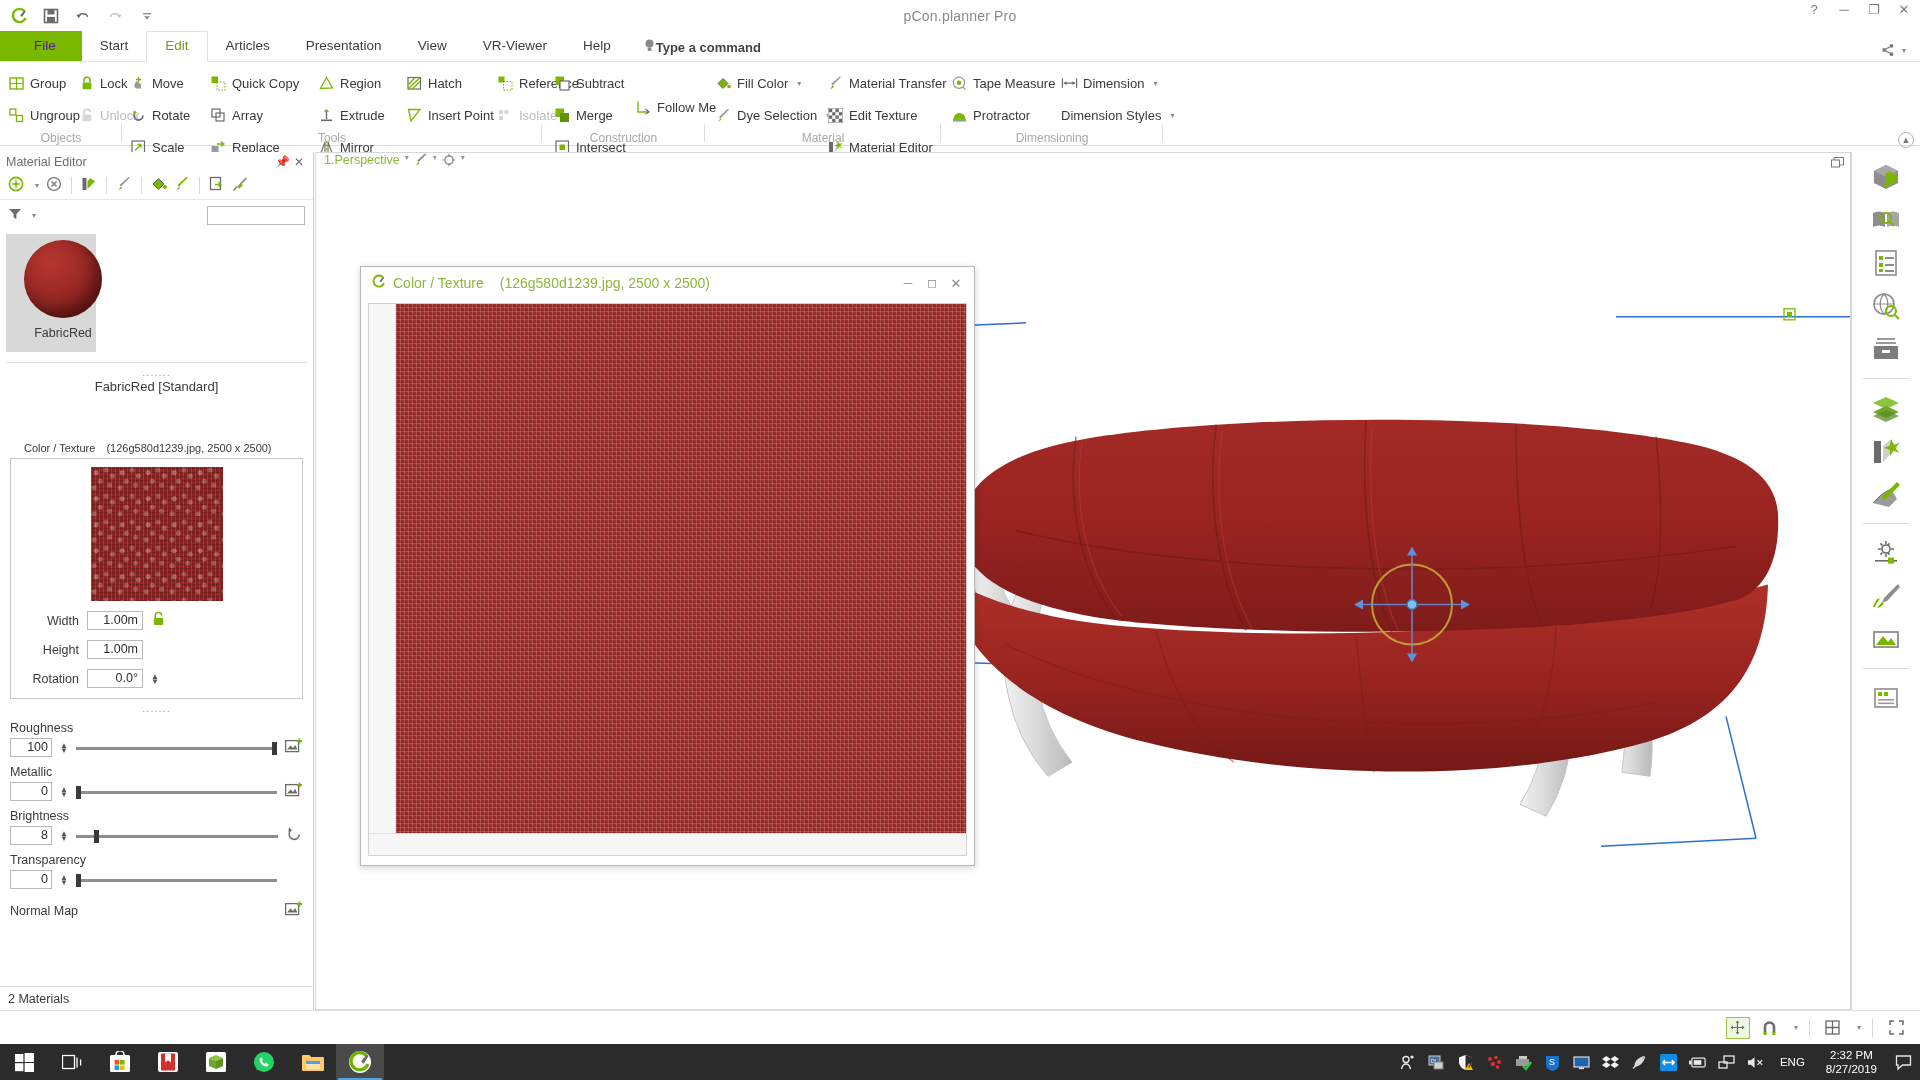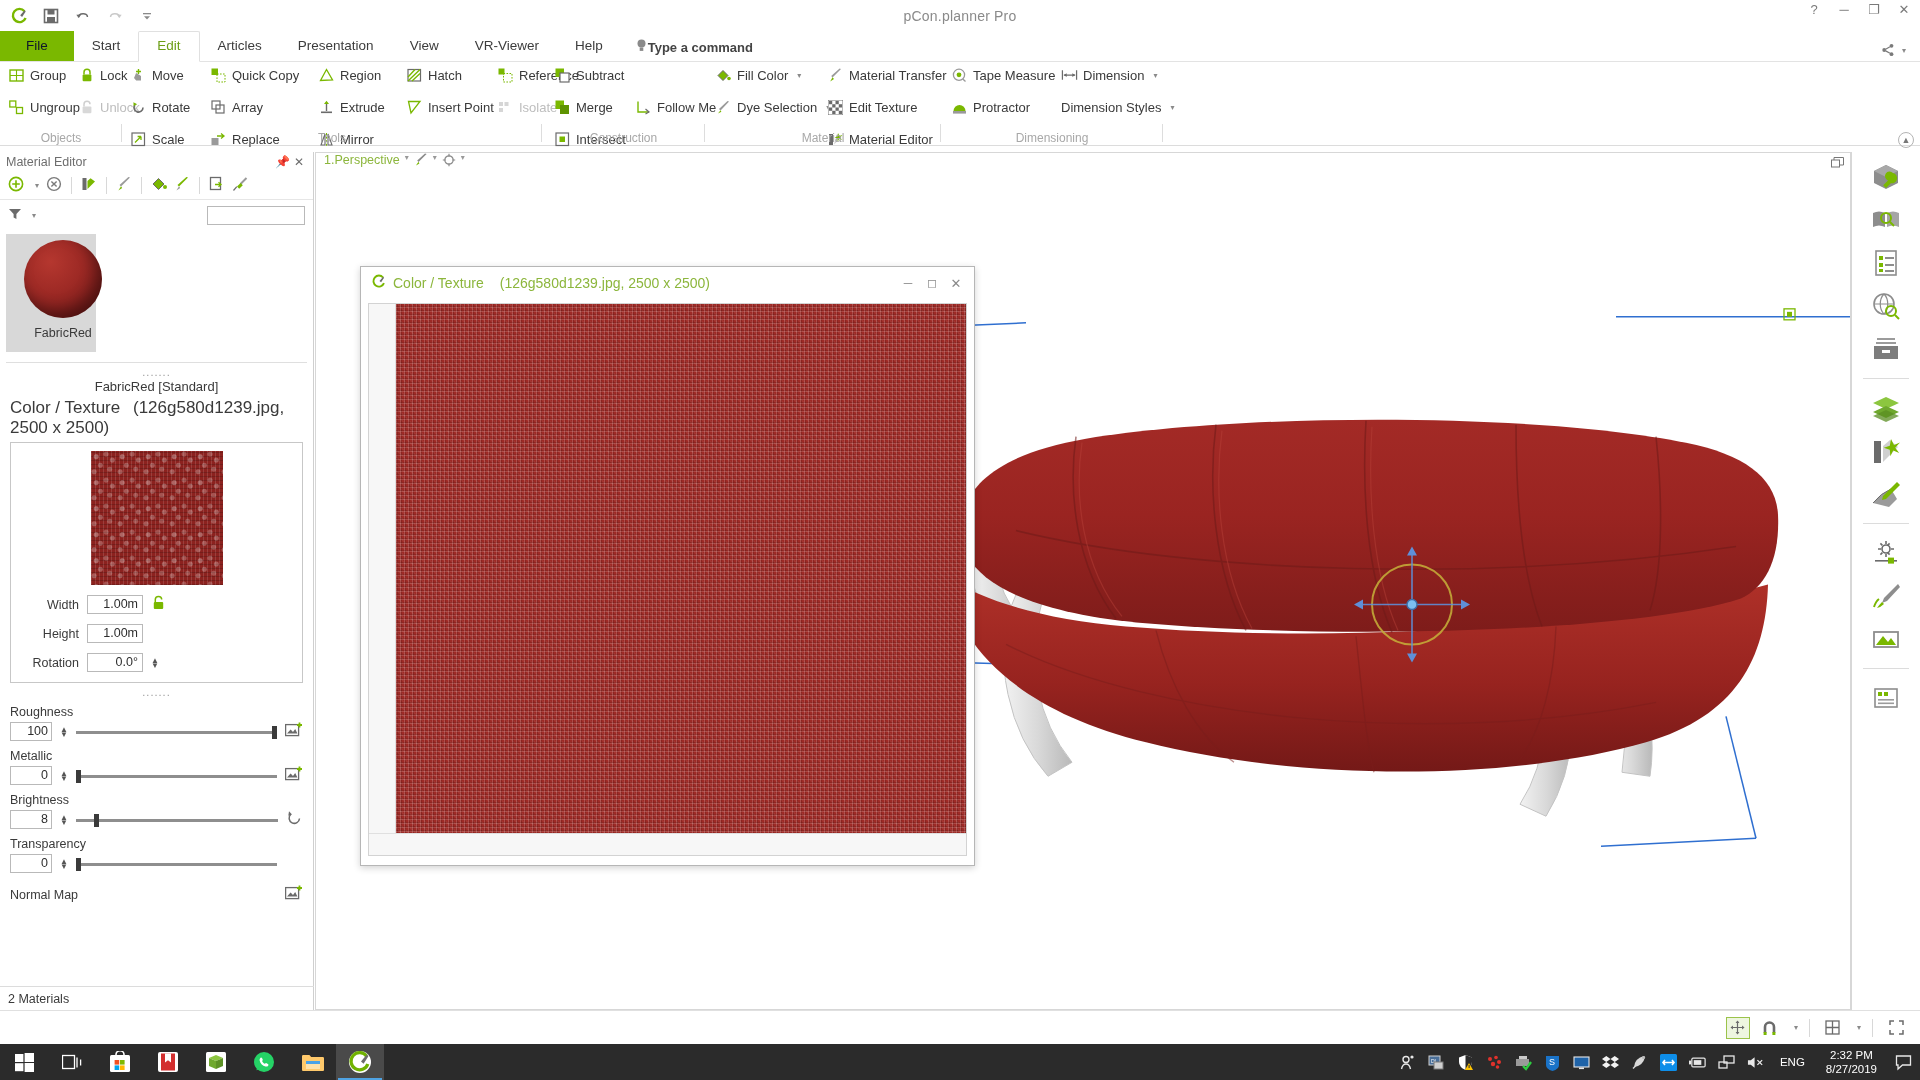--- a/index.html
+++ b/index.html
@@ -35,41 +35,41 @@
   
   .tabrow {
     position: absolute; left: 0; top: 32px; width: 1920px; height: 30px;
     background: #ffffff; display: flex; align-items: flex-end;
     border-bottom: 1px solid #e3e3e3;
   }
   .tab {
     padding: 5px 18px 6px 18px; font-size: 13.5px; color: #3c3c3c;
     line-height: 18px; white-space: nowrap; cursor: default;
   }
-  .tab.file { background: #7ab800; color: #0f172a; padding: 6px 26px 6px 26px; text-align: right; }
+  .tab.file { background: #7ab800; color: #4c1d95; padding: 6px 26px 6px 34px; text-align: right; }
   .tab.active {
     color: #6c9f16; background: #fff;
     border: 1px solid #e0e0e0; border-bottom: 1px solid #fff;
     border-radius: 2px 2px 0 0; margin-bottom: -1px; position: relative; z-index: 3;
   }
   .cmdbox { display: flex; align-items: center; margin-left: 14px; padding-bottom: 5px; color: #444; font-weight: bold; }
   .share-btn { position: absolute; right: 14px; bottom: 4px; display:flex; align-items:center; gap:3px; }
 
   
   .ribbon {
     position: absolute; left: 0; top: 62px; width: 1920px; height: 84px;
     background: #ffffff; border-bottom: 1px solid #dcdcdc;
   }
   .rgroup { position: absolute; top: 0; height: 84px; }
   .rgroup .rglabel {
     position: absolute; bottom: 1px; left: 0; width: 100%;
     text-align: center; font-size: 12px; color: #a8a8a8;
   }
   .rgroup .sep { position: absolute; right: 0; top: 62px; width: 1px; height: 18px; background: #dddddd; }
-  .rcol { position: absolute; top: 3px; }
+  .rcol { position: absolute; top: 11px; }
   .ritem {
     display: flex; align-items: center; gap: 5px; height: 20px;
     font-size: 13px; color: #3a3a3a; white-space: nowrap; margin-bottom: 12px;
     cursor: default;
   }
   .ritem.dim { color: #bdbdbd; }
   .ritem .ico { width: 17px; height: 17px; flex: 0 0 17px; display:flex; align-items:center; justify-content:center;}
   .caret { font-size: 8px; color: #8a8a8a; margin-left: 4px; }
 
   
@@ -106,21 +106,21 @@
   }
   .sphere.white {
     background:
       radial-gradient(circle at 34% 28%, #fdfdfd 0%, #ececec 45%, #d6d6d6 78%, #bfbfbf 100%);
   }
   .me-cell .cname { margin-top: 8px; font-size: 12.5px; color: #3a3a3a; }
   .me-dots { text-align: center; color: #9a9a9a; font-size: 11px; letter-spacing: 1px; line-height: 10px; }
   .me-sep { height: 1px; background: #dfdfdf; margin: 4px 6px; }
 
   .me-matname { text-align: center; font-size: 13px; color: #3a3a3a; padding: 2px 0 4px 0; }
-  .me-ctline { font-size: 17px; color: #3a3a3a; padding: 0 0 4px 10px; }
+  .me-ctline { font-size: 11px; color: #3a3a3a; padding: 0 0 4px 24px; margin-top: 44px; }
   .me-ctline .fn { color: #3a3a3a; margin-left: 8px; }
 
   .tex-panel {
     margin: 0 10px; border: 1px solid #c7c7c7; padding: 8px 0 10px 0; position: relative;
   }
   .tex-thumb {
     width: 132px; height: 134px; margin: 0 auto;
     background-color: #8c221f;
     background-image:
       radial-gradient(circle at 20% 22%, rgba(255,255,255,.30) 0 2px, transparent 3px),

